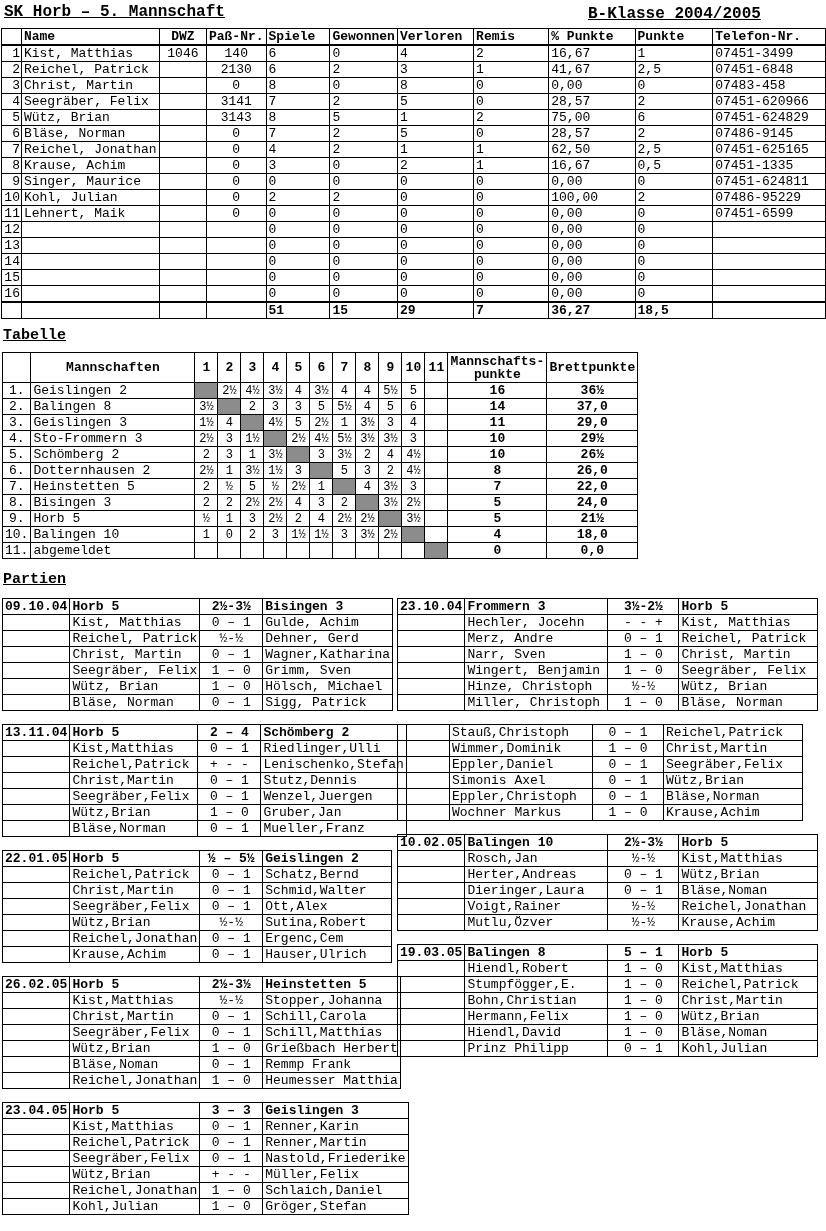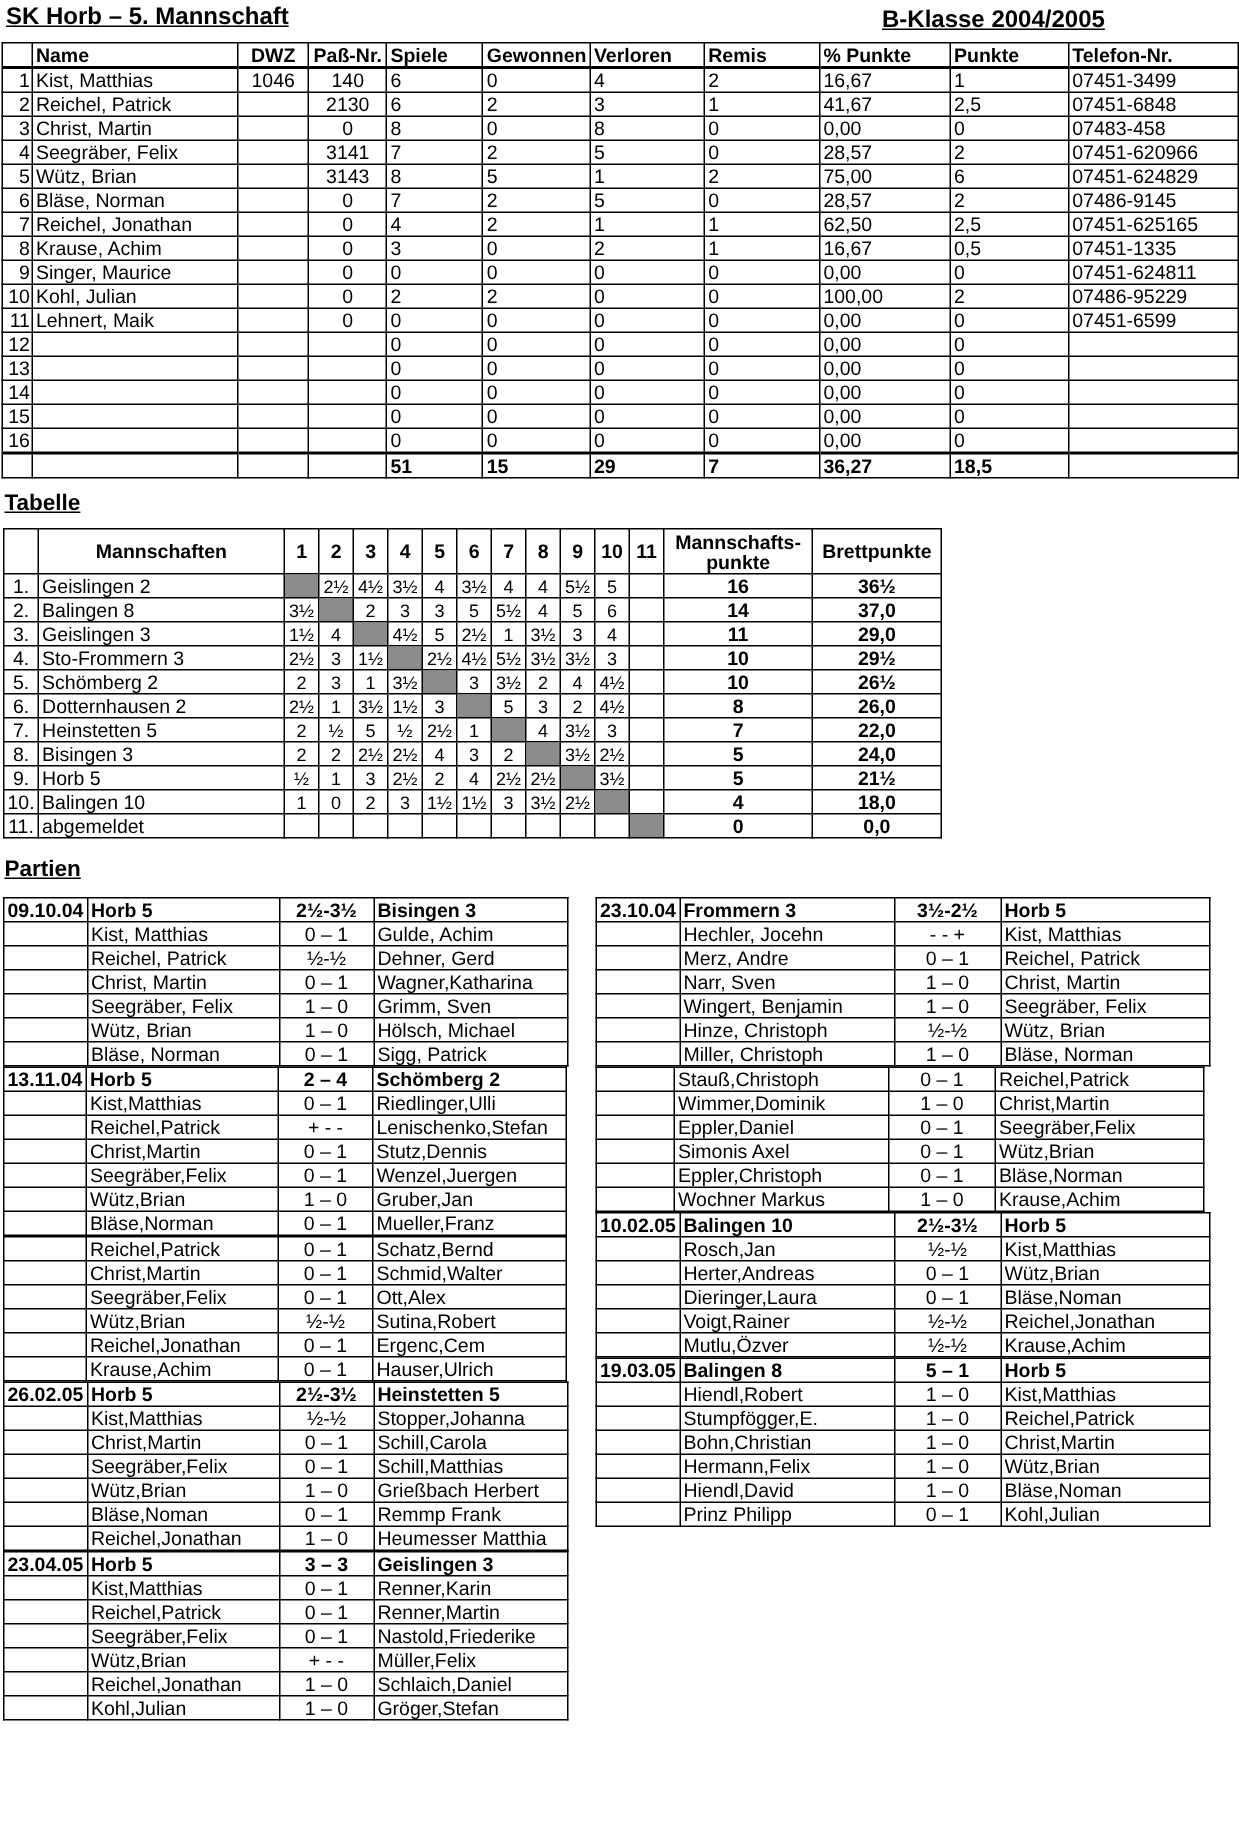--- a/index.html
+++ b/index.html
@@ -1,19 +1,19 @@
 <!DOCTYPE html>
 <html><head>
 <meta charset="utf-8">
 <style>
   html,body { margin:0; padding:0; background:#fff; }
   .page {
     position:relative; width:826px; height:1231px;
     background:#fff; color:#000;
-    font-family:Liberation Sans, sans-serif;
+    font-family:Liberation Mono, monospace;
     overflow:hidden;
   }
   .title { font-size:16px; font-weight:bold; text-decoration:underline; white-space:nowrap; }
   #title-left  { position:absolute; top:3px; left:4px; }
   #title-right { position:absolute; top:5px; left:588px; }
 
   .section-title {
     position:absolute; font-size:15px; font-weight:bold;
     text-decoration:underline; left:3px; white-space:nowrap;
   }
@@ -42,21 +42,21 @@
   #cross-table td.rank { text-align:center; }
   #cross-table td.team { text-align:left; }
   #cross-table td.round { text-align:center; font-size:12px; }
   #cross-table td.diag { background:#8c8c8c; }
   #cross-table td.mp, #cross-table td.bp { text-align:center; font-weight:bold; }
 
   
   .partien-col { position:absolute; top:598px; }
   #partien-left  { left:2px; }
   #partien-right { left:397px; }
-  .partien-col table { }
+  .partien-col table { margin-bottom:13px; }
   .partien-col tr.hdr td { font-weight:bold; }
   .partien-col td.res { text-align:center; }
   .partien-col td.date { font-weight:bold; }
 </style>
 </head>
 <body>
 
 <div class="page">
   <div id="title-left" class="title">SK Horb – 5. Mannschaft</div>
   <div id="title-right" class="title">B-Klasse 2004/2005</div>
@@ -651,20 +651,26 @@
         </tbody>
       </table>
       <table>
         <colgroup>
           <col style="width: 55px;">
           <col style="width: 128px;">
           <col style="width: 63px;">
           <col style="width: 129px;">
         </colgroup>
         <tbody>
+          <tr class="hdr">
+            <td class="date">22.01.05</td>
+            <td>Horb 5</td>
+            <td class="res">½ – 5½</td>
+            <td>Geislingen 2</td>
+          </tr>
           <tr>
             <td></td>
             <td>Reichel,Patrick</td>
             <td class="res">0 – 1</td>
             <td>Schatz,Bernd</td>
           </tr>
           <tr>
             <td></td>
             <td>Christ,Martin</td>
             <td class="res">0 – 1</td>

